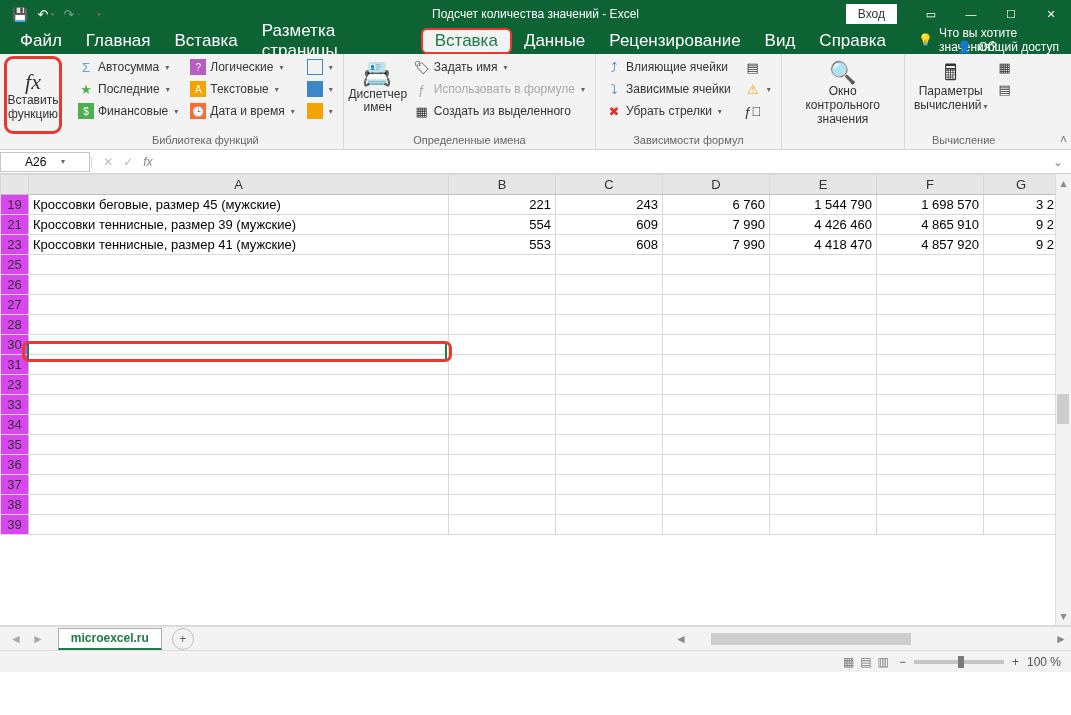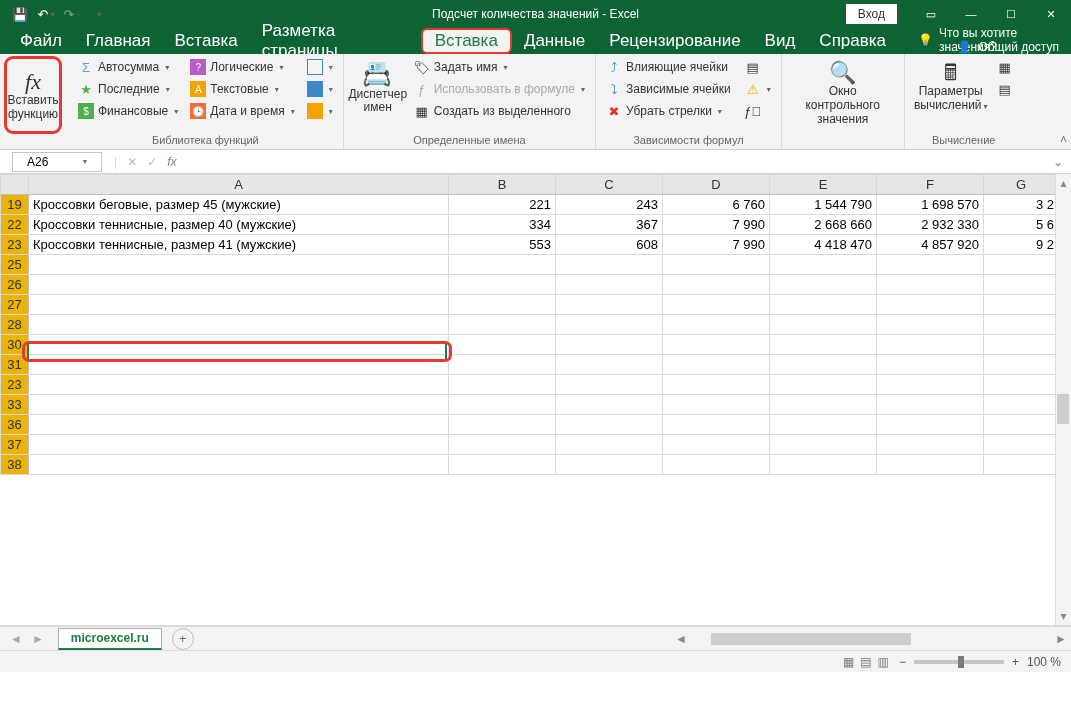--- a/index.html
+++ b/index.html
@@ -24,29 +24,29 @@
 .rgroup-label{text-align:center;color:#666;font-size:11px;height:16px;line-height:14px}
 .big-btn{display:flex;flex-direction:column;align-items:center;justify-content:center;padding:4px 6px;text-align:center;line-height:1.15;color:#333}
 .big-btn.hl{border:3px solid #e8382f;border-radius:9px}
 .small-btn{display:flex;align-items:center;gap:4px;height:22px;padding:0 4px;color:#333;white-space:nowrap}
 .small-btn.dim{color:#a9a9a9}
 .ico{width:16px;height:16px;display:inline-flex;align-items:center;justify-content:center;font-size:13px}
 .dd{font-size:8px;color:#666;margin-left:2px}
 .col3{display:flex;flex-direction:column}
 .fx-big{font-family:"Times New Roman",serif;font-style:italic;font-size:22px;color:#333}
 .namebox-bar{height:24px;background:#fff;border-bottom:1px solid #d4d4d4;display:flex;align-items:center}
-.namebox{width:90px;border:1px solid #c5c5c5;height:20px;margin:0 12px;padding:0 14px;display:flex;align-items:center;justify-content:space-between;background:#fff}
+.namebox{width:90px;border:1px solid #c5c5c5;height:20px;margin:0 0;padding:0 24px;display:flex;align-items:center;justify-content:space-between;background:#fff}
 .fx-btns{display:flex;align-items:center;gap:10px;margin-left:10px;color:#bdbdbd}
 .fxlabel{margin-left:10px;color:#888;font-style:italic}
 .collapse-fx{position:absolute;right:8px;color:#888}
 .grid-area{position:relative;height:452px;overflow:hidden;border-bottom:1px solid #d9d9d9}
 table.sheet{border-collapse:collapse;table-layout:fixed;width:1058px}
 table.sheet th,table.sheet td{border:1px solid #d9d9d9;height:20px;font-size:13px;padding:0 4px;overflow:hidden;white-space:nowrap}
 table.sheet thead th{background:#e6e6e6;color:#333;font-weight:400;text-align:center;border-bottom:1px solid #bfbfbf}
-table.sheet .rowhdr{background:#eab308;text-align:center;width:28px;color:#333;border-right:1px solid #bfbfbf}
+table.sheet .rowhdr{background:#d946ef;text-align:center;width:28px;color:#333;border-right:1px solid #bfbfbf}
 .corner{background:#e6e6e6;width:28px}
 td.num{text-align:right}
 .sel-cell{position:absolute;border:3px solid #e8382f;border-radius:7px;pointer-events:none;height:21px}
 .inner-sel{position:absolute;border:2px solid #1e7c46;pointer-events:none}
 .vsb{position:absolute;right:0;top:0;width:16px;height:100%;background:#f3f3f3;border-left:1px solid #dcdcdc}
 .vsb-thumb{position:absolute;right:2px;width:12px;background:#cdcdcd}
 .sheet-tabs{height:24px;background:#f3f3f3;display:flex;align-items:center;border-top:1px solid #dcdcdc;position:relative}
 .st-nav{display:flex;gap:10px;padding:0 10px;color:#a9a9a9}
 .sheet-tab{height:22px;background:#fff;border:1px solid #adadad;border-bottom:2px solid #1e7c46;padding:0 12px;display:flex;align-items:center;font-weight:700;color:#1e7c46;margin-left:4px}
 .add-sheet{width:22px;height:22px;margin-left:10px;border:1px solid #c0c0c0;border-radius:50%;display:flex;align-items:center;justify-content:center;color:#666}
@@ -303,28 +303,28 @@
           <td class="rowhdr">19</td>
   <td>Кроссовки беговые, размер 45 (мужские)</td>
   <td class="num">221</td>
   <td class="num">243</td>
   <td class="num">6 760</td>
   <td class="num">1 544 790</td>
   <td class="num">1 698 570</td>
   <td class="num">3 2</td>
         </tr>
         <tr>
-          <td class="rowhdr">22</td>
-  <td>Кроссовки теннисные, размер 40 (мужские)</td>
-  <td class="num">334</td>
-  <td class="num">367</td>
+          <td class="rowhdr">21</td>
+  <td>Кроссовки теннисные, размер 39 (мужские)</td>
+  <td class="num">554</td>
+  <td class="num">609</td>
   <td class="num">7 990</td>
-  <td class="num">2 668 660</td>
-  <td class="num">2 932 330</td>
-  <td class="num">5 6</td>
+  <td class="num">4 426 460</td>
+  <td class="num">4 865 910</td>
+  <td class="num">9 2</td>
         </tr>
         <tr>
           <td class="rowhdr">23</td>
   <td>Кроссовки теннисные, размер 41 (мужские)</td>
   <td class="num">553</td>
   <td class="num">608</td>
   <td class="num">7 990</td>
   <td class="num">4 418 470</td>
   <td class="num">4 857 920</td>
   <td class="num">9 2</td>
@@ -403,20 +403,40 @@
           <td class="rowhdr">33</td>
           <td></td>
           <td></td>
           <td></td>
           <td></td>
           <td></td>
           <td></td>
           <td></td>
         </tr>
         <tr>
+          <td class="rowhdr">34</td>
+          <td></td>
+          <td></td>
+          <td></td>
+          <td></td>
+          <td></td>
+          <td></td>
+          <td></td>
+        </tr>
+        <tr>
+          <td class="rowhdr">35</td>
+          <td></td>
+          <td></td>
+          <td></td>
+          <td></td>
+          <td></td>
+          <td></td>
+          <td></td>
+        </tr>
+        <tr>
           <td class="rowhdr">36</td>
           <td></td>
           <td></td>
           <td></td>
           <td></td>
           <td></td>
           <td></td>
           <td></td>
         </tr>
         <tr>
@@ -424,20 +444,30 @@
           <td></td>
           <td></td>
           <td></td>
           <td></td>
           <td></td>
           <td></td>
           <td></td>
         </tr>
         <tr>
           <td class="rowhdr">38</td>
+          <td></td>
+          <td></td>
+          <td></td>
+          <td></td>
+          <td></td>
+          <td></td>
+          <td></td>
+        </tr>
+        <tr>
+          <td class="rowhdr">39</td>
           <td></td>
           <td></td>
           <td></td>
           <td></td>
           <td></td>
           <td></td>
           <td></td>
         </tr>
       </tbody>
   </table>

